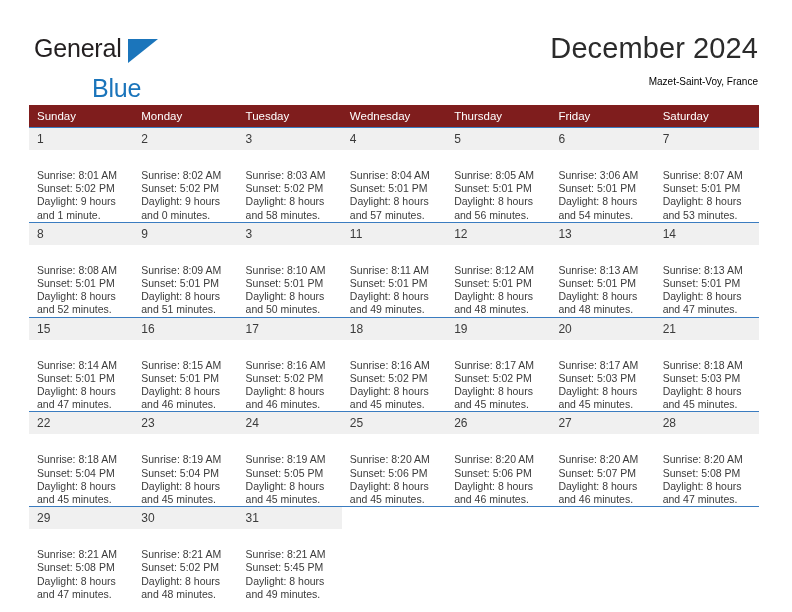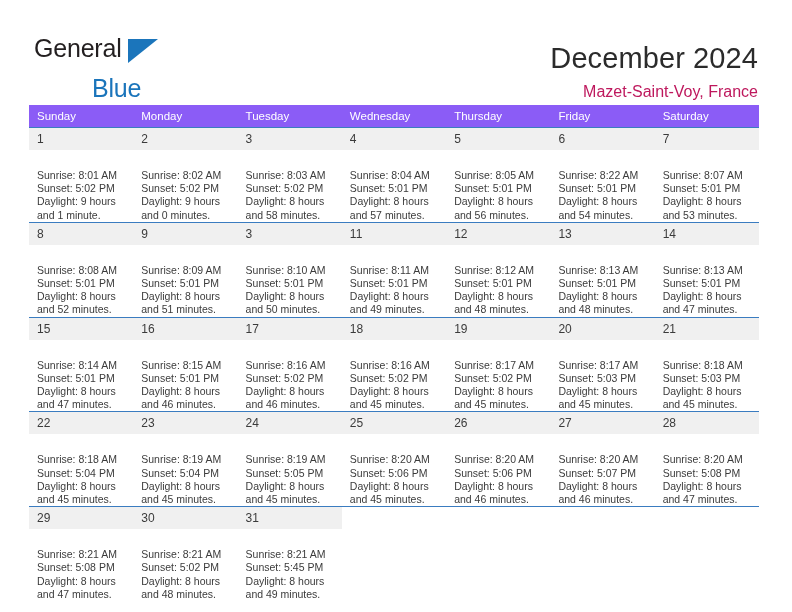--- a/index.html
+++ b/index.html
@@ -64,50 +64,49 @@
     height: 0;
     border-left: 30px solid #1b75bb;
     border-bottom: 24px solid transparent;
   }
 
   .title-block {
     position: absolute;
     right: 0;
     top: 0;
     text-align: right;
-    margin-top: 10px;
   }
   .cal-title {
     font-size: 29px;
     color: #2b2b2b;
     line-height: 36px;
     font-weight: normal;
     margin: 0;
     letter-spacing: 0.1px;
   }
   .cal-subtitle {
-    font-size: 16px;
-    color: #be185d;
+    font-size: 10px;
+    color: #000000;
     line-height: 20px;
     margin: 6px 0 0 0;
     font-weight: normal;
   }
 
   
   .calendar {
     position: absolute;
     left: 29px;
     top: 105px;
     width: 730px;
     border-collapse: collapse;
     table-layout: fixed;
   }
 
   .calendar th {
-    background: #8b5cf6;
+    background: #7f1d1d;
     color: #ffffff;
     font-size: 11.5px;
     font-weight: normal;
     text-align: left;
     padding: 5px 0 5px 8px;
     height: 11px;
     border: none;
   }
 
   .calendar td {
@@ -220,21 +219,21 @@
             <div class="cell-body">
               <div>Sunrise: 8:05 AM</div>
               <div>Sunset: 5:01 PM</div>
               <div>Daylight: 8 hours</div>
               <div>and 56 minutes.</div>
             </div>
           </td>
           <td>
             <div class="daynum">6</div>
             <div class="cell-body">
-              <div>Sunrise: 8:22 AM</div>
+              <div>Sunrise: 3:06 AM</div>
               <div>Sunset: 5:01 PM</div>
               <div>Daylight: 8 hours</div>
               <div>and 54 minutes.</div>
             </div>
           </td>
           <td>
             <div class="daynum">7</div>
             <div class="cell-body">
               <div>Sunrise: 8:07 AM</div>
               <div>Sunset: 5:01 PM</div>

